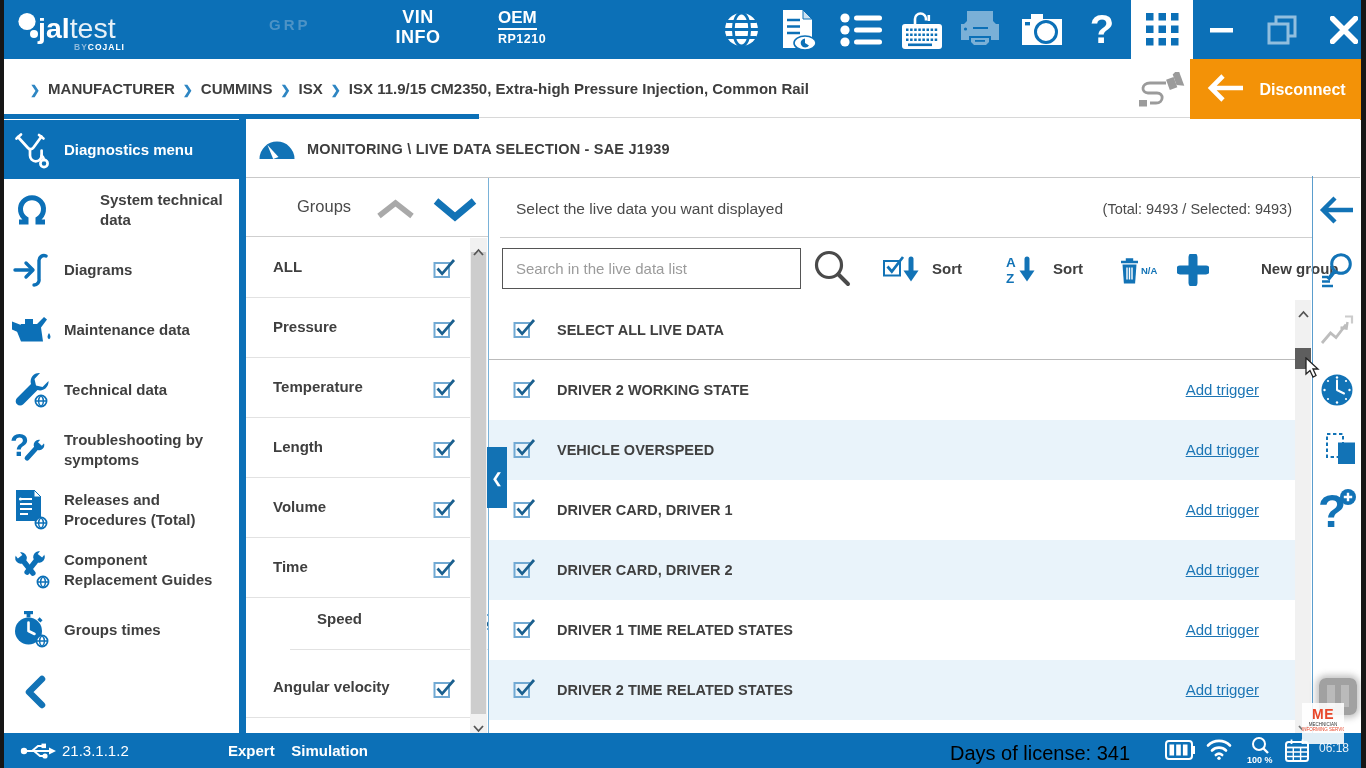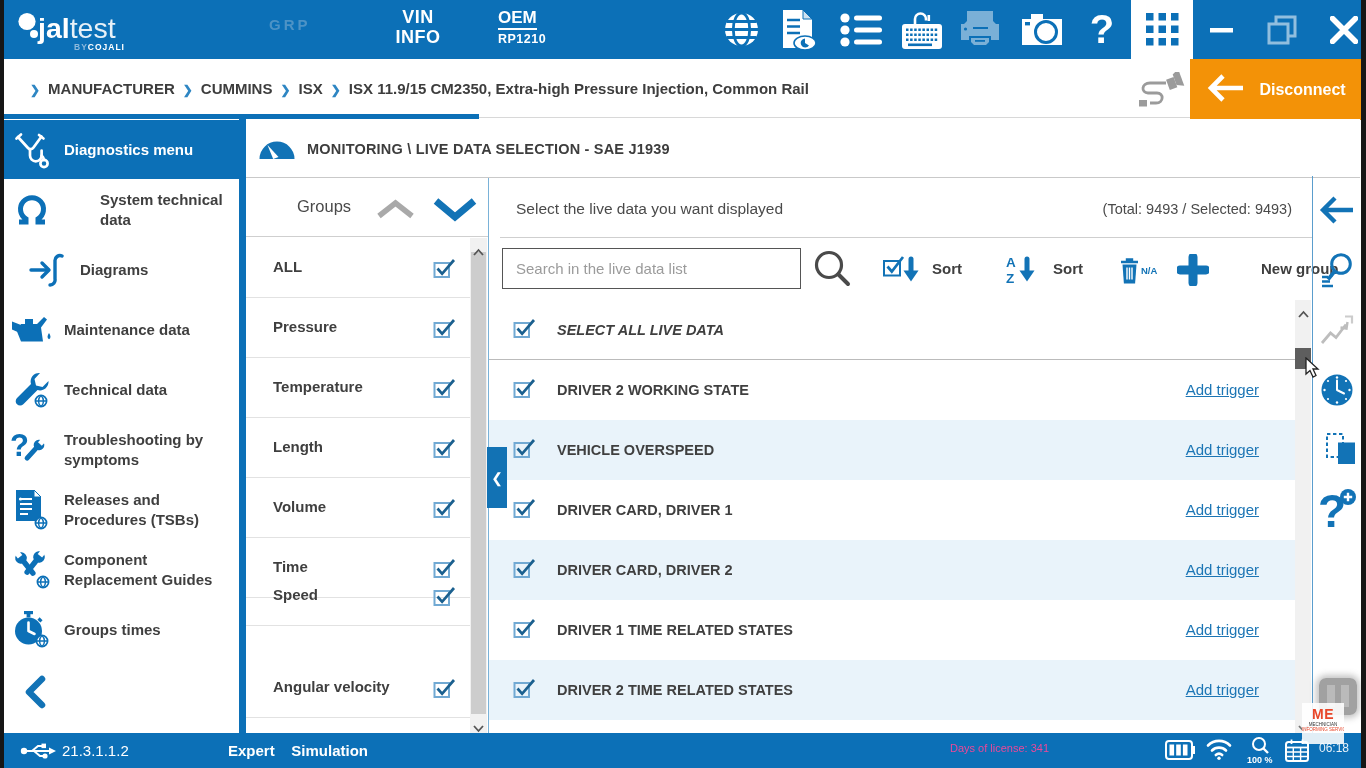--- a/index.html
+++ b/index.html
@@ -228,21 +228,21 @@
 </svg>
     </span>Diagnostics menu</div>
 <div class="abs mitem" style="top:180px;gap:36px;">
     <span class="mico" id="i-omega">
       <svg width="40" height="40" viewBox="0 0 40 40">
 <path d="M7 32 h7 v-3 a11.5 11.5 0 1 1 12 0 v3 h7" fill="none" stroke="#0c70b7" stroke-width="5"></path>
 </svg>
     </span>
     <span class="mt">System technical data</span>
   </div>
-<div class="abs mitem" style="top:240px;padding-left:16px;">
+<div class="abs mitem" style="top:240px;">
     <span class="mico" id="i-diag">
       <svg width="38" height="40" viewBox="0 0 38 40" fill="none" stroke="#0c70b7" stroke-linecap="round">
 <path d="M2 20 h17" stroke-width="3.4"></path>
 <path d="M13 13 l7 7 l-7 7" stroke-width="3.4" stroke-linejoin="round"></path>
 <path d="M33 6 a5 5 0 0 0 -7 5 v18 a5 5 0 0 1 -5 6" stroke-width="3.4"></path>
 </svg>
     </span>
     <span class="mt">Diagrams</span>
   </div>
 <div class="abs mitem" style="top:300px;">
@@ -285,21 +285,21 @@
 <path d="M4 1 h18 l7 7 v24 h-25 z" fill="#0c70b7"></path>
 <path d="M22 1 l7 7 h-7 z" fill="#fff" stroke="#0c70b7" stroke-width="1"></path>
 <g stroke="#fff" stroke-width="2">
 <path d="M8 10 h12 M8 15 h12 M8 20 h12 M8 25 h8"></path>
         </g>
 <circle cx="8.5" cy="10" r="1.6" fill="#fff"></circle>
 <circle cx="29" cy="34" r="5.6" fill="#fff" stroke="#0c70b7" stroke-width="1.7"></circle>
 <path d="M23.4 34 h11.2 M29 28.4 a7.5 7.5 0 0 0 0 11.2 M29 28.4 a7.5 7.5 0 0 1 0 11.2" stroke="#0c70b7" stroke-width="1.4" fill="none"></path>
       </svg>
     </span>
-    <span class="mt">Releases and Procedures (TSBs)</span>
+    <span class="mt">Releases and Procedures (Total)</span>
   </div>
 <div class="abs mitem" style="top:540px;">
     <span class="mico" id="i-comp">
       <svg width="46" height="42" viewBox="0 0 46 42">
 <g transform="translate(12,9) rotate(-38) scale(1.0)">
 <circle cx="0" cy="0" r="5.8" fill="#0c70b7"></circle>
 <rect x="-2.8" y="-8.5" width="5.6" height="7" fill="#fff"></rect>
 <rect x="-2.7" y="3" width="5.4" height="19" rx="2.7" fill="#0c70b7"></rect>
 </g>
 <g transform="translate(30,8) rotate(38) scale(1.0)">
@@ -382,21 +382,21 @@
 <path d="M4.5 11.5 l4.6 5.3 L21 3" stroke="#1b608f" stroke-width="2.7" fill="none"></path>
 </svg></span>
   </div>
 <div class="abs grow" style="top:538px;">
     <span class="t">Time</span>
     <span class="cb"><svg width="23" height="22" viewBox="0 0 23 22">
 <rect x="1.5" y="6" width="14.5" height="14" fill="none" stroke="#71a9d3" stroke-width="2"></rect>
 <path d="M4.5 11.5 l4.6 5.3 L21 3" stroke="#1b608f" stroke-width="2.7" fill="none"></path>
 </svg></span>
   </div>
-<div class="abs grow" style="top:566px;">
+<div class="abs grow" style="top:590px;margin-left:44px;">
     <span class="t">Speed</span>
     <span class="cb"><svg width="23" height="22" viewBox="0 0 23 22">
 <rect x="1.5" y="6" width="14.5" height="14" fill="none" stroke="#71a9d3" stroke-width="2"></rect>
 <path d="M4.5 11.5 l4.6 5.3 L21 3" stroke="#1b608f" stroke-width="2.7" fill="none"></path>
 </svg></span>
   </div>
 <div class="abs grow" style="top:658px;">
     <span class="t">Angular velocity</span>
     <span class="cb"><svg width="23" height="22" viewBox="0 0 23 22">
 <rect x="1.5" y="6" width="14.5" height="14" fill="none" stroke="#71a9d3" stroke-width="2"></rect>
@@ -440,21 +440,21 @@
 <path d="M4 6 h17 M10 6 v-2.5 h5 v2.5" stroke="#1273b6" stroke-width="2.4" fill="none"></path>
 <path d="M5.5 8.5 h14 l-1.4 19 h-11.2 z" fill="#1273b6"></path>
 <path d="M10 11.5 v12 M12.5 11.5 v12 M15 11.5 v12" stroke="#fff" stroke-width="1.4"></path>
 <text x="24" y="18" font-family="Liberation Sans" font-size="9.5" font-weight="bold" fill="#1273b6">N/A</text>
 </svg></div>
 <div class="abs" id="i-plus" style="left:1177px;top:254px;"><svg width="32" height="32" viewBox="0 0 32 32">
 <path d="M16 3 v26 M3 16 h26" stroke="#1273b6" stroke-width="9" stroke-linecap="round"></path>
     </svg></div>
 <div class="abs" style="left:1225px;top:260px;font-size:15px;font-weight:bold;color:#3f3f3f;margin-left:36px;">New group</div>
 
-<div class="abs listrow" style="top:300px;border-bottom:1px solid #bbb;font-style:italic;">
+<div class="abs listrow" style="top:300px;border-bottom:1px solid #bbb;">
     <span class="cb"><svg width="23" height="22" viewBox="0 0 23 22">
 <rect x="1.5" y="6" width="14.5" height="14" fill="none" stroke="#71a9d3" stroke-width="2"></rect>
 <path d="M4.5 11.5 l4.6 5.3 L21 3" stroke="#1b608f" stroke-width="2.7" fill="none"></path>
 </svg></span>
     <span class="t">SELECT ALL LIVE DATA</span>
   </div>
 <div class="abs listrow" style="top:360px;">
     <span class="cb"><svg width="23" height="22" viewBox="0 0 23 22">
 <rect x="1.5" y="6" width="14.5" height="14" fill="none" stroke="#71a9d3" stroke-width="2"></rect>
 <path d="M4.5 11.5 l4.6 5.3 L21 3" stroke="#1b608f" stroke-width="2.7" fill="none"></path>
@@ -573,21 +573,21 @@
       </g>
 <g fill="#fff">
 <circle cx="4" cy="10" r="3.2"></circle>
 <rect x="21.5" y="2.6" width="4.5" height="4.5"></rect>
 <circle cx="25" cy="15" r="2.6"></circle>
 <path d="M29 6.5 L36 10 L29 13.5 z"></path>
       </g>
 </svg></div>
 <div class="abs" style="left:62px;top:742px;color:#fff;font-size:15px;">21.3.1.1.2</div>
 <div class="abs" style="left:228px;top:742px;color:#fff;font-size:15px;font-weight:bold;">Expert&nbsp;&nbsp;&nbsp;&nbsp;Simulation</div>
-<div class="abs" style="left:950px;top:742px;color:#ec4899;font-size:11px;">Days of license: 341</div>
+<div class="abs" style="left:950px;top:742px;color:#000000;font-size:20px;">Days of license: 341</div>
 <div class="abs" id="i-batt" style="left:1165px;top:740px;"><svg width="30" height="20" viewBox="0 0 30 20">
 <rect x="1" y="1" width="26" height="18" rx="3" fill="none" stroke="#fff" stroke-width="2"></rect>
 <rect x="27.5" y="6" width="2.5" height="8" fill="#fff"></rect>
 <rect x="4.5" y="4.5" width="4.6" height="11" fill="#fff"></rect>
 <rect x="11.2" y="4.5" width="4.6" height="11" fill="#fff"></rect>
 <rect x="17.9" y="4.5" width="4.6" height="11" fill="#fff"></rect>
 </svg></div>
 <div class="abs" id="i-wifi" style="left:1206px;top:738px;"><svg width="26" height="22" viewBox="0 0 26 22">
 <g fill="none" stroke="#fff" stroke-width="2.6" stroke-linecap="round">
 <path d="M2 7.5 a15.5 15.5 0 0 1 22 0"></path>

